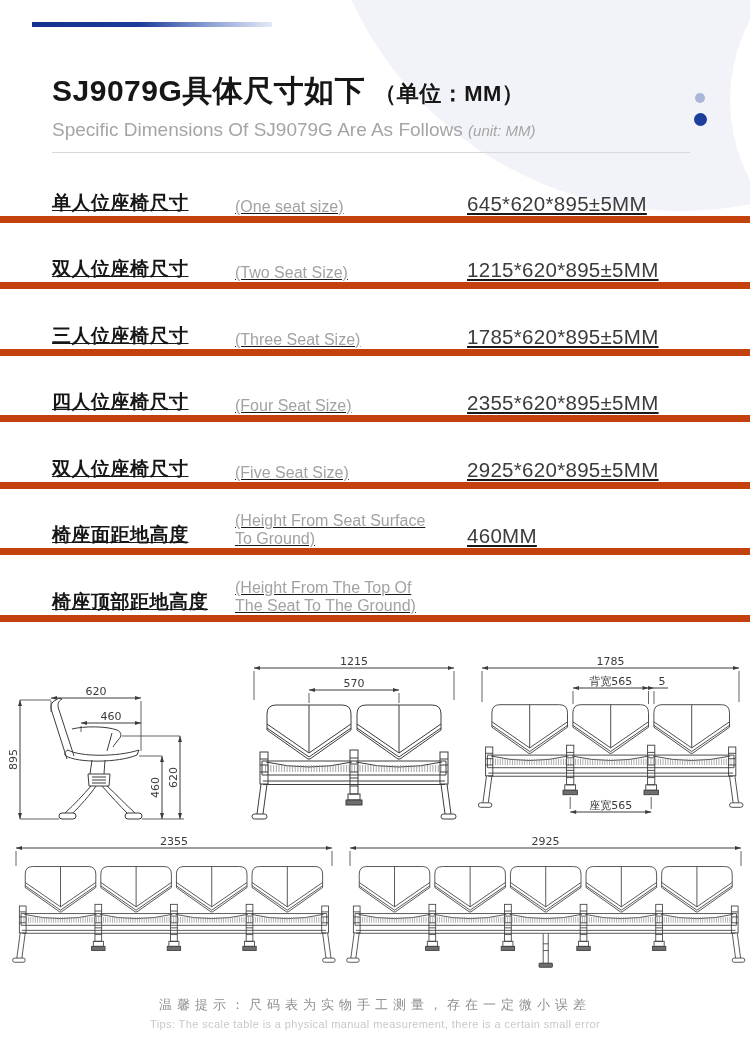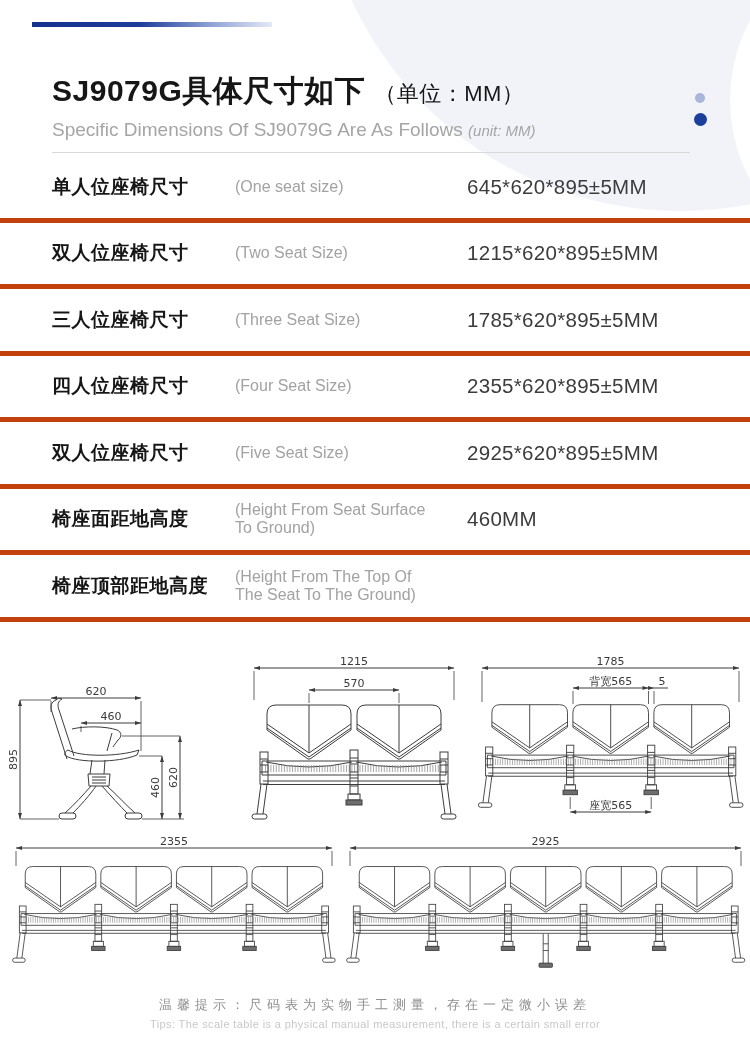--- a/index.html
+++ b/index.html
@@ -9,27 +9,27 @@
   .bg-circle.big{left:319px;top:-511px;width:722px;height:722px;background:#f1f3f8;}
   .bg-circle.white{left:730px;top:-70px;width:340px;height:340px;background:#ffffff;}
   .content{position:relative;z-index:1;}
   .accent-bar{position:absolute;left:32px;top:22px;width:240px;height:5px;
       background:linear-gradient(90deg,#16308f 0%,#1e3c9b 45%,#8fa3d6 75%,rgba(205,215,240,.55) 100%);}
   .dot{position:absolute;border-radius:50%;}
   .dot.light{left:695px;top:93px;width:10px;height:10px;background:#a9b6da;}
   .dot.dark{left:694px;top:113px;width:13px;height:13px;background:#1d3f9c;}
   header{position:absolute;left:52px;top:74px;right:40px;}
   h1{margin:0;font-size:30px;line-height:34px;font-weight:700;color:#161616;letter-spacing:.5px;}
-  h1 .unit{font-size:22px;font-weight:400;}
+  h1 .unit{font-size:22px;font-weight:700;}
   .sub{margin:8px 0 0 0;font-size:19px;color:#a5a5a5;font-weight:400;}
   .sub .sub-unit{font-size:15px;font-style:italic;}
   .header-divider{position:absolute;left:52px;top:152px;width:638px;height:0;border-top:1px solid #d9d9d9;}
   #spec-rows{position:absolute;left:0;top:156px;width:750px;}
-  .spec-row{display:flex;align-items:center;height:66.5px;box-sizing:border-box;
-      border-bottom:5px solid #c2410c;padding:0 56px 0 52px;}
+  .spec-row{display:flex;align-items:flex-end;height:66.5px;box-sizing:border-box;
+      border-bottom:7px solid #c2410c;padding:0 56px 0 52px;text-decoration:underline;}
   .col-zh{width:183px;font-size:19px;font-weight:700;color:#161616;letter-spacing:.5px;flex:none;}
   .col-en{width:232px;font-size:16px;color:#a2a2a2;line-height:18px;flex:none;box-sizing:border-box;padding-right:28px;}
   .col-value{flex:1;font-size:20.5px;color:#3c3c3c;letter-spacing:.3px;}
   .drawings svg{position:absolute;overflow:visible;}
   #svg-side {left:4px;  top:656px;width:207px;height:180px;}
   #svg-two  {left:246px;top:654px;width:216px;height:180px;}
   #svg-three{left:472px;top:652px;width:278px;height:184px;}
   #svg-four {left:10px; top:838px;width:328px;height:150px;}
   #svg-five {left:343px;top:838px;width:404px;height:158px;}
   svg text{font-family:"DejaVu Sans","Liberation Sans",sans-serif;fill:#3a3a3a;}

